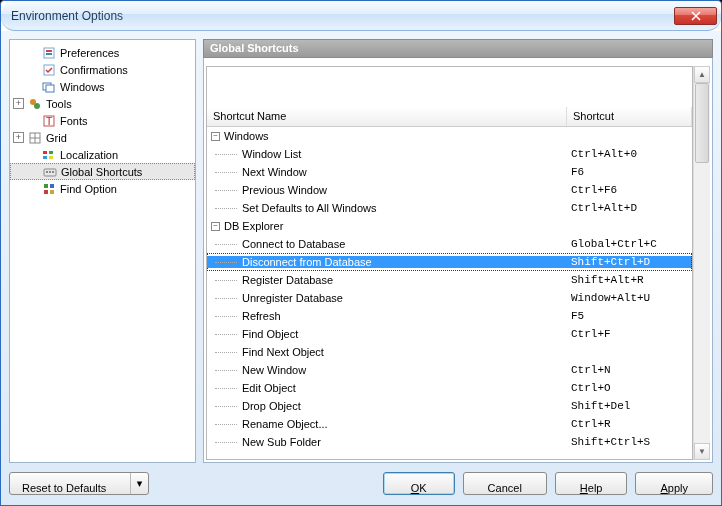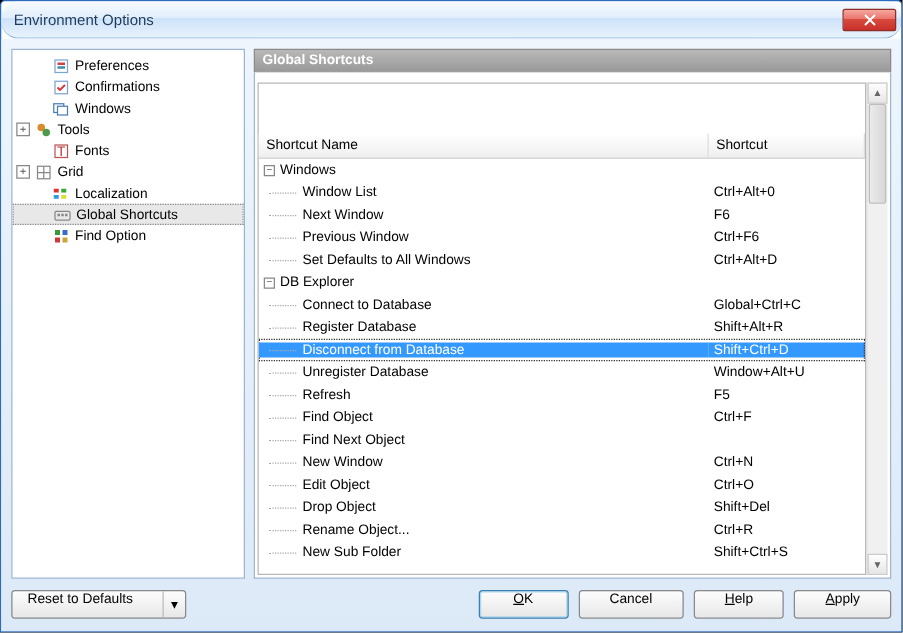--- a/index.html
+++ b/index.html
@@ -24,31 +24,31 @@
 .list-head { display: flex; height: 20px; background: linear-gradient(to bottom, #fff, #efefef); border-bottom: 1px solid #ccc; margin-top: 40px; }
 .list-head .col { padding: 3px 6px; border-right: 1px solid #ddd; }
 .col-name { flex: 1; }
 .col-shortcut { width: 125px; }
 .list-body { flex: 1; overflow: hidden; }
 .row { display: flex; height: 18px; align-items: center; }
 .row.selected .cell-name { background: #3399ff; color: #fff; }
 .row.selected .cell-shortcut { background: #3399ff; color: #fff; }
 .row.selected { outline: 1px dotted #333; outline-offset: -1px; }
 .cell-name { flex: 1; display: flex; align-items: center; padding-right: 4px; }
-.cell-shortcut { width: 125px; padding-left: 4px; display: flex; align-items: center; }
+.cell-shortcut { width: 125px; padding-left: 4px; display: flex; align-items: center; font-family: Liberation Mono, monospace; }
 .grp-expand { width: 9px; height: 9px; border: 1px solid #888; background: #fff; display: inline-flex; align-items: center; justify-content: center; font-size: 8px; line-height: 1; color: #555; margin-right: 4px; cursor: pointer; }
 .row.group .cell-name { padding-left: 4px; }
 .row.item .cell-name { padding-left: 35px; position: relative; }
 .row.item .dots { position: absolute; left: 8px; top: 50%; width: 22px; border-top: 1px dotted #aaa; }
 .scrollbar { width: 17px; background: #f0f0f0; border-left: 1px solid #ddd; display: flex; flex-direction: column; }
 .sb-btn { height: 17px; background: linear-gradient(to bottom, #fefefe, #e6e6e6); border: 1px solid #ccc; display: flex; align-items: center; justify-content: center; color: #666; font-size: 8px; cursor: pointer; }
 .sb-track { flex: 1; position: relative; }
 .sb-thumb { position: absolute; left: 1px; right: 1px; top: 0; height: 80px; background: linear-gradient(to right, #eaeaea, #d8d8d8); border: 1px solid #bdbdbd; border-radius: 2px; cursor: pointer; }
 .button-row { display: flex; align-items: center; height: 28px; }
-.btn { height: 23px; min-width: 72px; padding: 0 24px; background: linear-gradient(to bottom, #fdfdfd, #e7e7e7); border: 1px solid #8a8a8a; border-radius: 3px; cursor: pointer; display: inline-flex; align-items: flex-start; justify-content: center; }
+.btn { height: 23px; min-width: 72px; padding: 0 24px; background: linear-gradient(to bottom, #fdfdfd, #e7e7e7); border: 1px solid #8a8a8a; border-radius: 3px; cursor: pointer; display: inline-flex; align-items: flex-end; justify-content: center; }
 .btn.default { border: 1px solid #3c7fb1; box-shadow: 0 0 0 1px #a8d8f0 inset; }
 .btn-reset { min-width: 140px; margin-right: auto; position: relative; justify-content: flex-start; padding-left: 12px; padding-right: 24px; }
 .btn-reset-arrow { position: absolute; right: 0; top: 0; bottom: 0; width: 18px; border-left: 1px solid #bbb; display: flex; align-items: center; justify-content: center; }
 .btn-group { display: flex; gap: 8px; }
 .underline { text-decoration: underline; }
 </style>
 </head>
 <body>
 
 <div class="window">
@@ -220,33 +220,33 @@
                   </div>
                   <div class="cell-shortcut"></div>
                 </div>
                 <div class="row item">
                   <div class="cell-name">
                     <span class="dots"></span>
                     <span>Connect to Database</span>
                   </div>
                   <div class="cell-shortcut">Global+Ctrl+C</div>
                 </div>
+                <div class="row item selected">
+                  <div class="cell-name">
+                    <span class="dots"></span>
+                    <span>Disconnect from Database</span>
+                  </div>
+                  <div class="cell-shortcut">Shift+Ctrl+D</div>
+                </div>
                 <div class="row item">
                   <div class="cell-name">
                     <span class="dots"></span>
                     <span>Register Database</span>
                   </div>
                   <div class="cell-shortcut">Shift+Alt+R</div>
-                </div>
-                <div class="row item selected">
-                  <div class="cell-name">
-                    <span class="dots"></span>
-                    <span>Disconnect from Database</span>
-                  </div>
-                  <div class="cell-shortcut">Shift+Ctrl+D</div>
                 </div>
                 <div class="row item">
                   <div class="cell-name">
                     <span class="dots"></span>
                     <span>Unregister Database</span>
                   </div>
                   <div class="cell-shortcut">Window+Alt+U</div>
                 </div>
                 <div class="row item">
                   <div class="cell-name">

